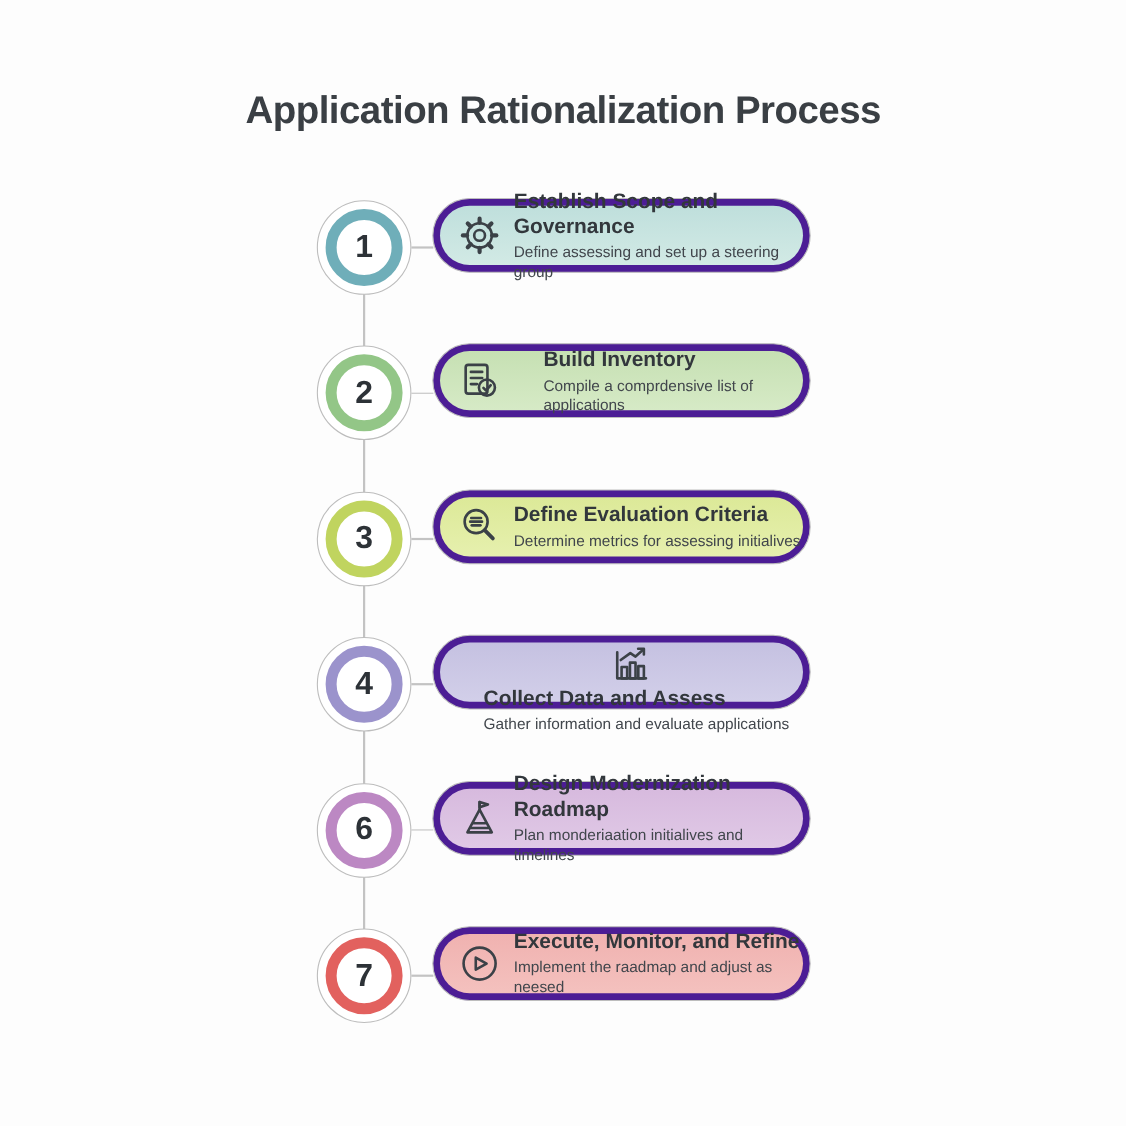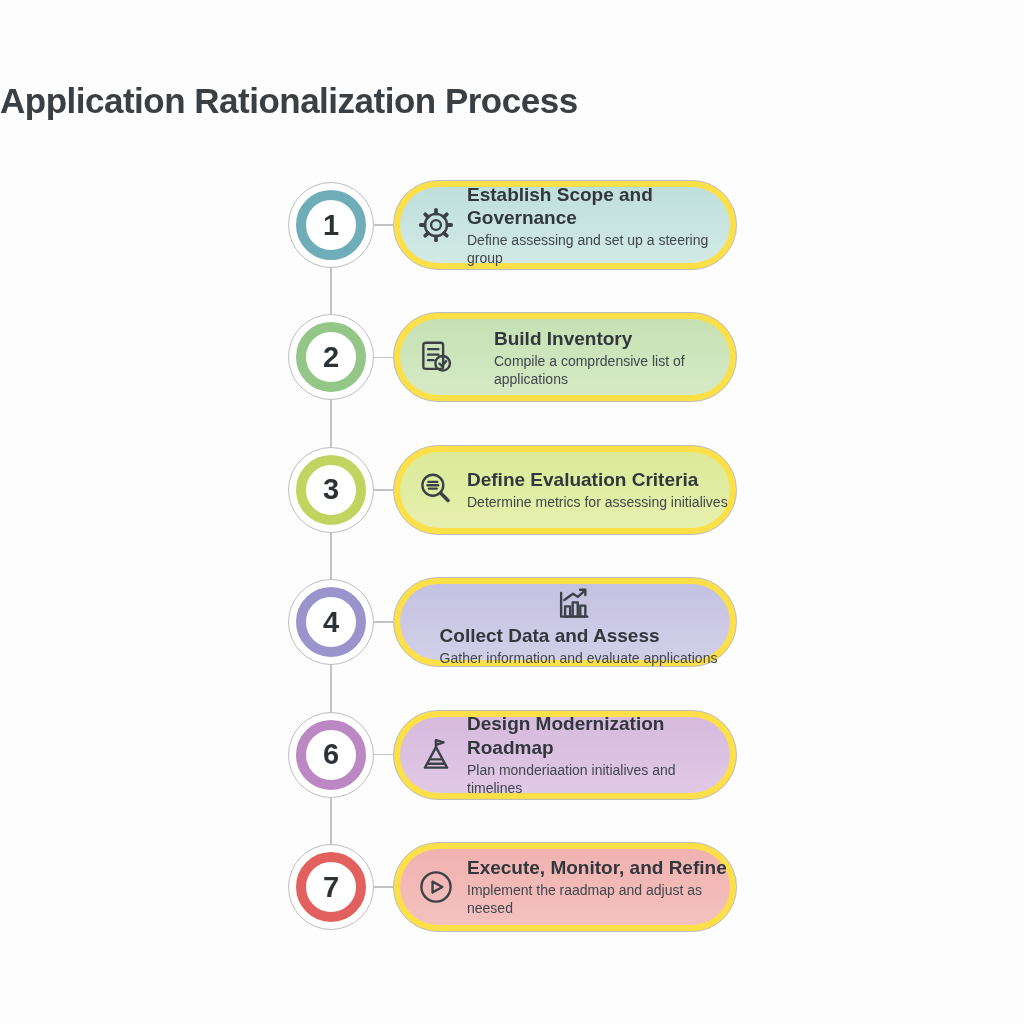--- a/index.html
+++ b/index.html
@@ -6,21 +6,21 @@
   body{
     width:1024px;height:1024px;
     background:#fdfdfd;
     font-family:"Liberation Sans", sans-serif;
     position:relative;
     overflow:hidden;
   }
   .page-title{
     position:absolute;
     top:58px;left:0;width:1024px;
-    text-align:left;
+    text-align:center;
     font-size:35px;font-weight:700;
     letter-spacing:-0.5px;
     color:#3a3f44;
   }
   .vline{
     position:absolute;
     left:330px;top:225px;
     width:1.5px;height:662px;
     background:#c3c3c3;
     z-index:0;
@@ -49,24 +49,24 @@
     background:#ffffff;
     display:flex;align-items:center;justify-content:center;
   }
   .step-number{
     font-size:29px;font-weight:700;color:#2d3237;
     line-height:1;
   }
   .pill-outer{
     position:absolute;
     left:393px;
-    width:344px;height:90px;
+    width:344px;height:68px;
     border:1.5px solid #bdbdbd;
     border-radius:45px;
-    background:#fde047;
+    background:#4c1d95;
     box-sizing:border-box;
     padding:6px;
   }
   .pill-inner{
     width:100%;height:100%;
     border-radius:38px;
     display:flex;align-items:center;
     box-sizing:border-box;
     padding-left:16px;
   }

